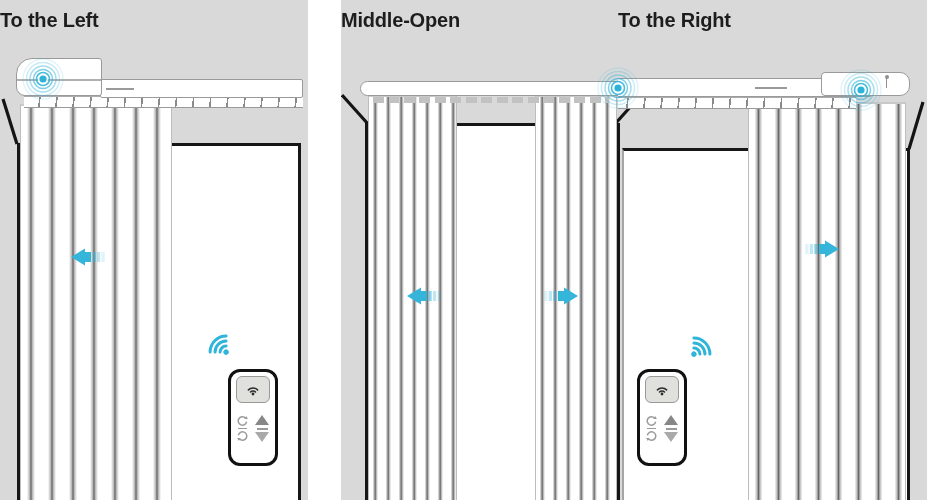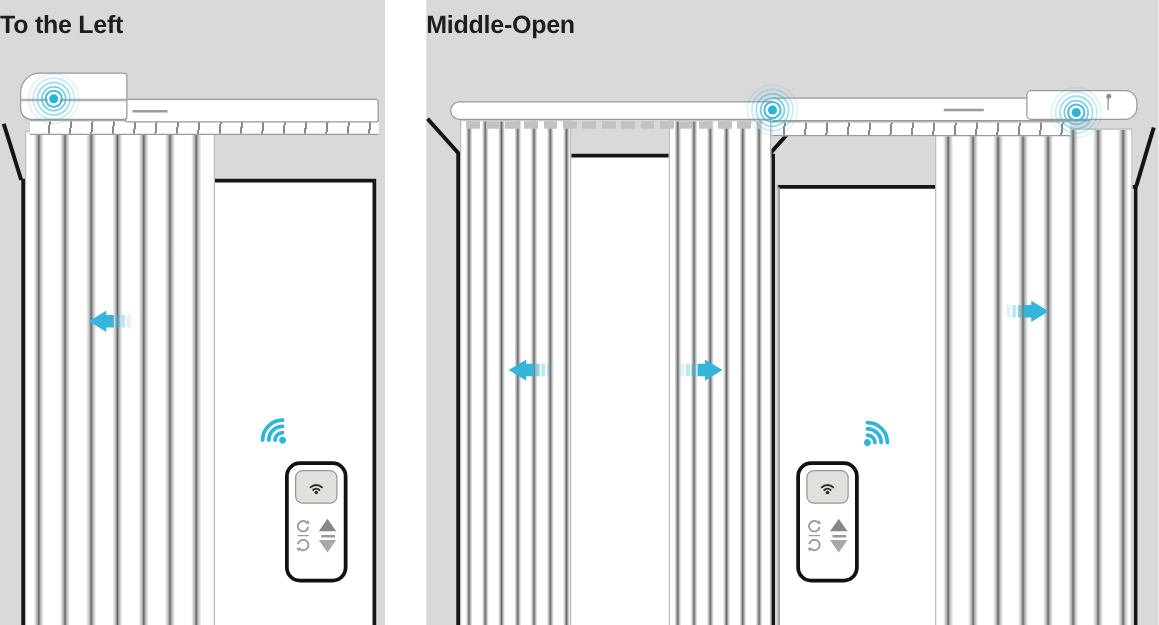--- a/index.html
+++ b/index.html
@@ -199,20 +199,21 @@
     <svg class="arrow flip" style="left:202px; top:285px;" viewBox="0 0 36 22">
       <polygon points="1,11 15,2.5 15,19.5" fill="#35b5da"></polygon>
       <rect x="14" y="6" width="7" height="10" fill="#35b5da"></rect>
       <rect x="22.5" y="6" width="3.2" height="10" fill="#35b5da" opacity="0.55"></rect>
       <rect x="27" y="6" width="3.2" height="10" fill="#35b5da" opacity="0.32"></rect>
       <rect x="31.5" y="6" width="3.2" height="10" fill="#35b5da" opacity="0.16"></rect>
     </svg>
   </div>
 
   <div class="panel" id="p3">
+    <div class="title">To the Right</div>
 
     <div class="window" id="w3"></div>
 
     <svg class="diag" width="309" height="500">
       <line x1="305" y1="102" x2="291" y2="149" stroke="#141414" stroke-width="3.2"></line>
     </svg>
 
     <div class="curtain stripes20" id="c3"></div>
 
     <div class="rail-part track" id="t3"></div>

